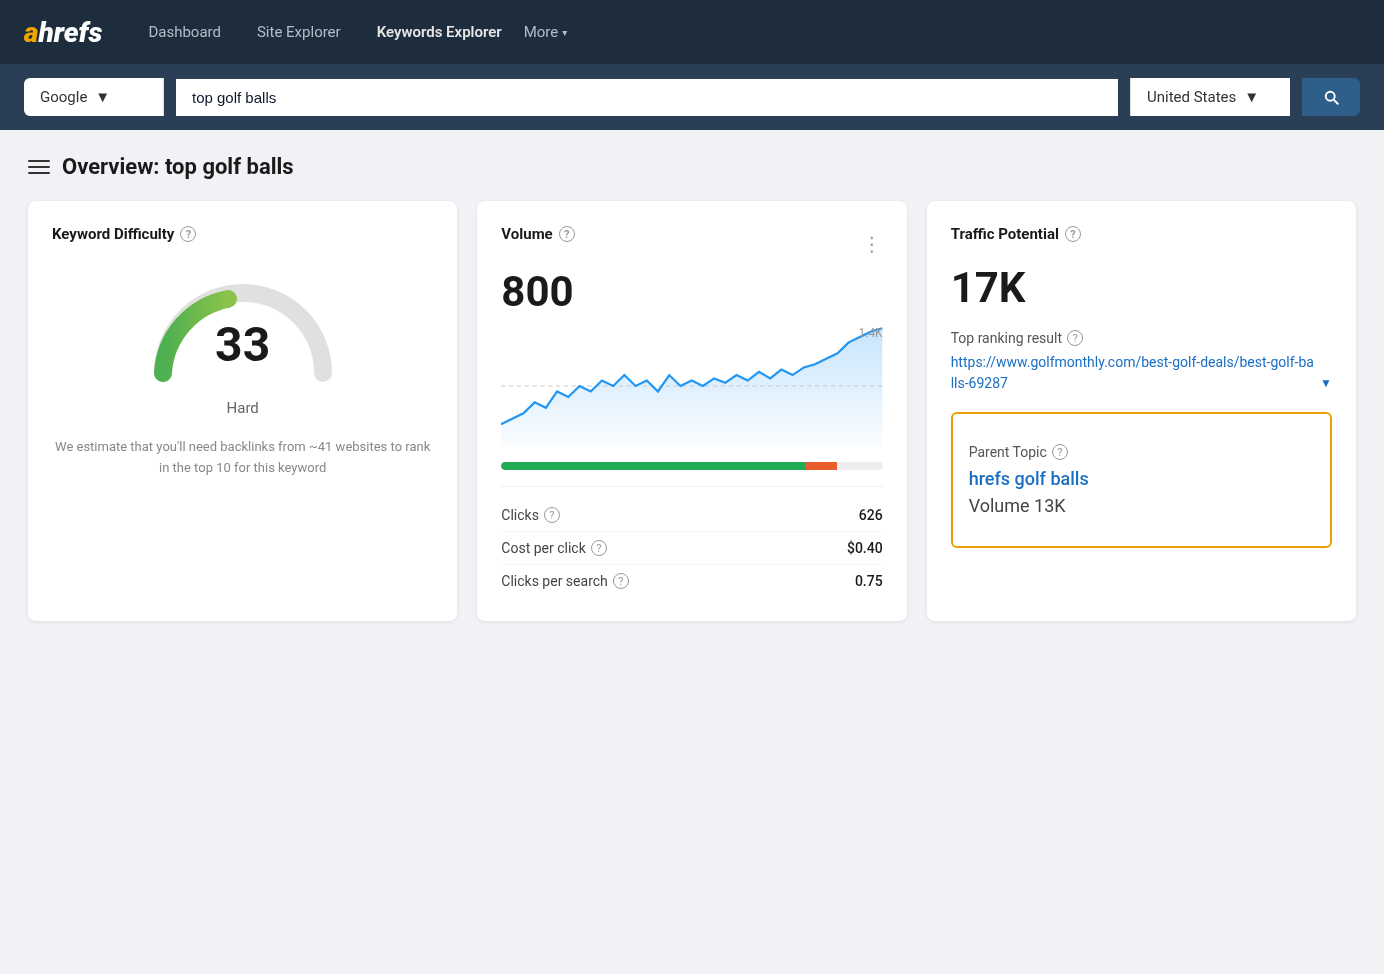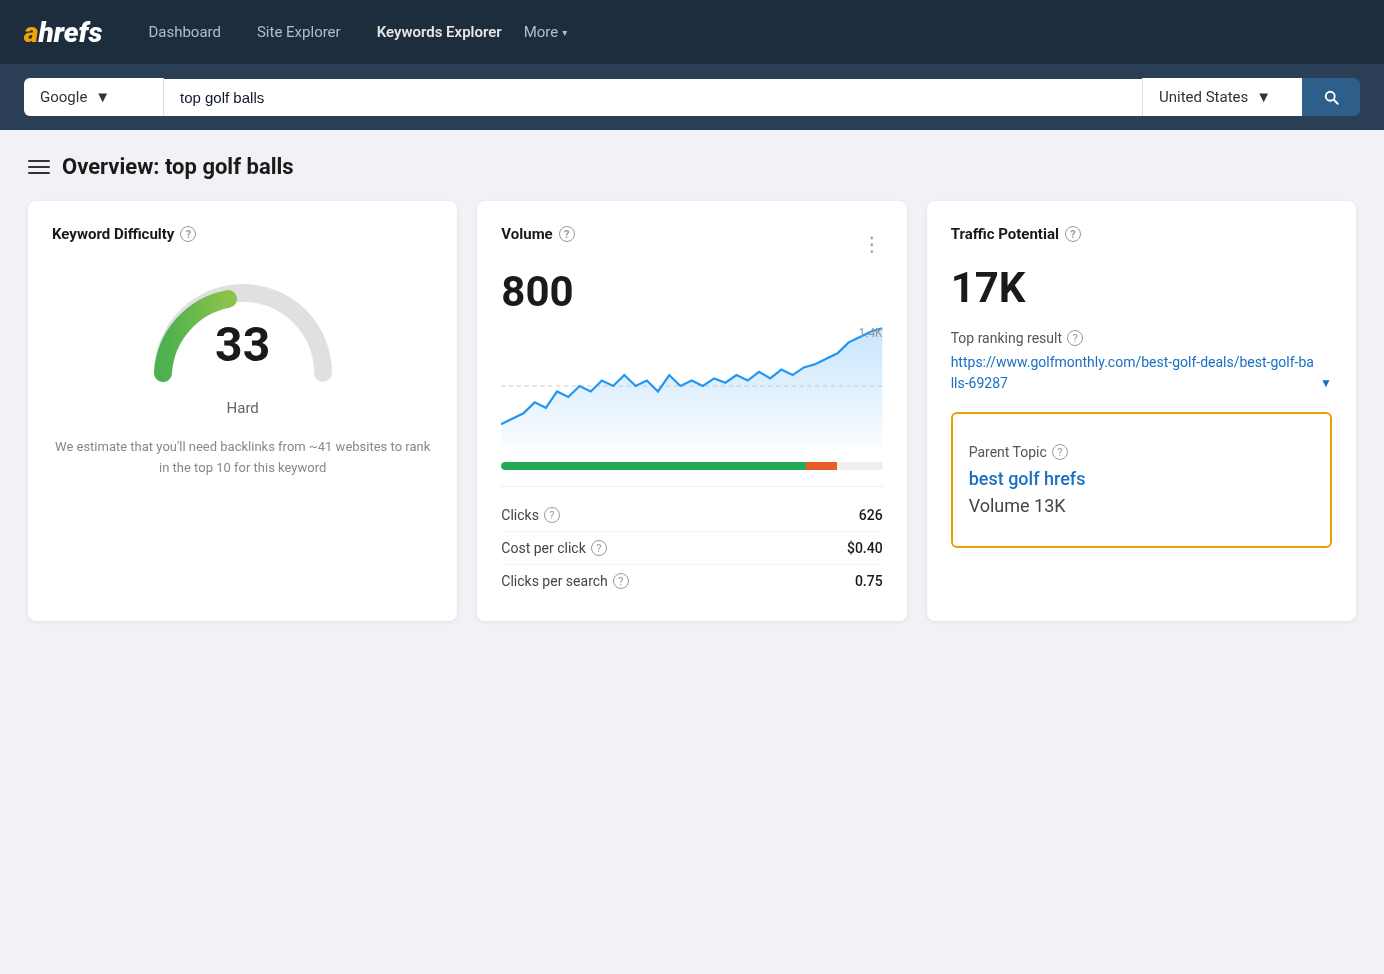--- a/index.html
+++ b/index.html
@@ -50,21 +50,21 @@
       cursor: pointer;
     }
     .chevron-down { font-size: 10px; }
 
     
     .search-bar {
       background: #2a3f55;
       padding: 14px 24px;
       display: flex;
       align-items: center;
-      gap: 0;
+      gap: 12px;
     }
     .search-engine-select {
       background: #fff;
       border: none;
       border-radius: 6px 0 0 6px;
       padding: 10px 16px;
       font-size: 15px;
       color: #333;
       display: flex;
       align-items: center;
@@ -487,19 +487,19 @@
       </div>
       <div class="ranking-url">
         <span>https://www.golfmonthly.com/best-golf-deals/best-golf-balls-69287</span>
         <span class="url-arrow">▼</span>
       </div>
       <div class="parent-topic-box">
         <div class="parent-topic-label">
           <span>Parent Topic</span>
           <span class="help-icon">?</span>
         </div>
-        <div class="parent-topic-link">best golf hrefs</div>
+        <div class="parent-topic-link">hrefs golf balls</div>
         <div class="parent-topic-vol">Volume 13K</div>
       </div>
     </div>
 
   </div>
 </div>
 
 </body></html>

